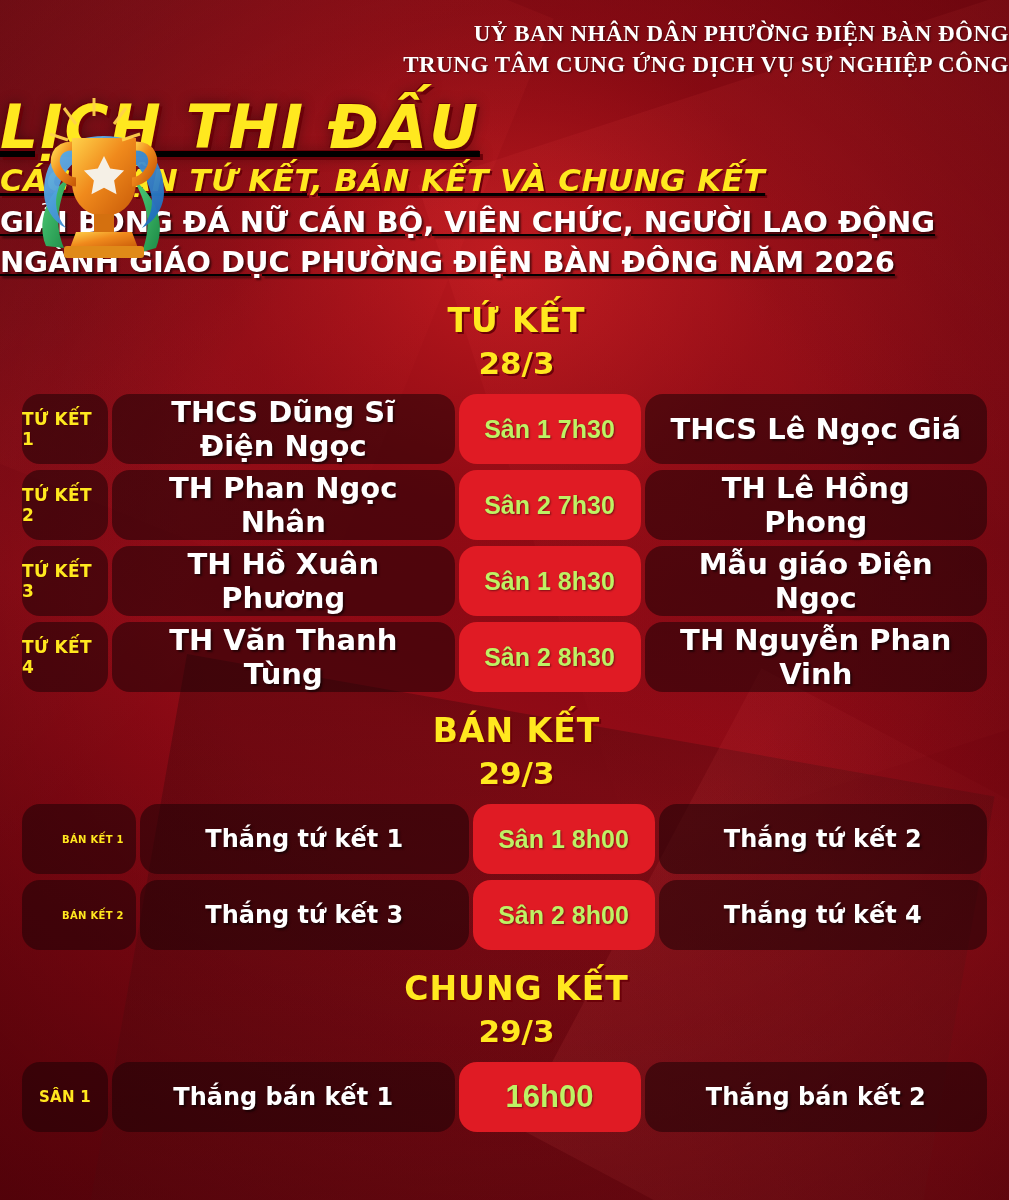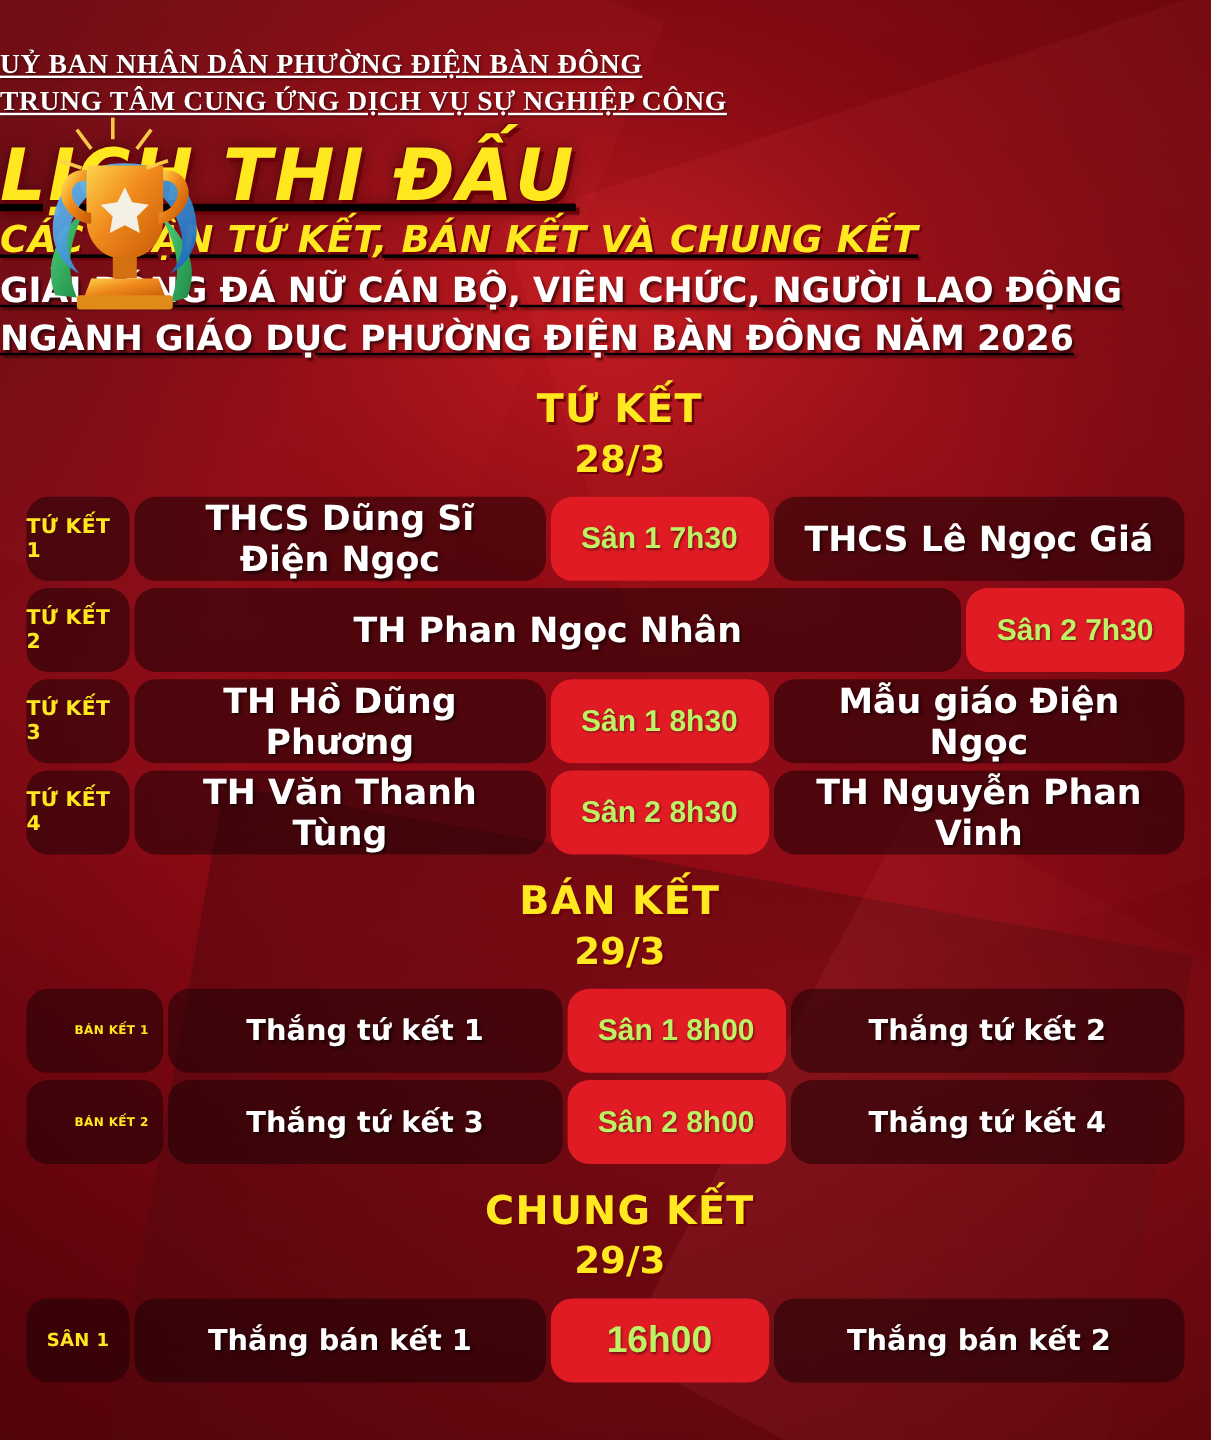--- a/index.html
+++ b/index.html
@@ -56,27 +56,26 @@
 
   .content {
     position: relative;
     z-index: 5;
     width: 100%;
     height: 100%;
   }
 
   
   .org-lines {
-    text-align: left;
-    padding-top: 38px;
+    text-align: right;
+    padding-top: 18px;
     color: #ffffff;
     font-family: "Liberation Serif", serif;
     font-weight: bold;
     letter-spacing: 0.5px;
-    text-decoration: underline;
   }
   .org-lines div {
     font-size: 23px;
     line-height: 31px;
     text-shadow: 1px 1px 2px rgba(0,0,0,0.5);
   }
 
   .title-block {
     text-align: left;
     margin-top: 16px;
@@ -272,24 +271,25 @@
       <div class="row">
         <div class="cell c-tag">TỨ KẾT 1</div>
         <div class="cell c-team">THCS Dũng Sĩ Điện Ngọc</div>
         <div class="cell c-mid">Sân 1 7h30</div>
         <div class="cell c-team">THCS Lê Ngọc Giá</div>
       </div>
       <div class="row">
         <div class="cell c-tag">TỨ KẾT 2</div>
         <div class="cell c-team">TH Phan Ngọc Nhân</div>
         <div class="cell c-mid">Sân 2 7h30</div>
+        <div class="cell c-team">TH Lê Hồng Phong</div>
       </div>
       <div class="row">
         <div class="cell c-tag">TỨ KẾT 3</div>
-        <div class="cell c-team">TH Hồ Dũng Phương</div>
+        <div class="cell c-team">TH Hồ Xuân Phương</div>
         <div class="cell c-mid">Sân 1 8h30</div>
         <div class="cell c-team">Mẫu giáo Điện Ngọc</div>
       </div>
       <div class="row">
         <div class="cell c-tag">TỨ KẾT 4</div>
         <div class="cell c-team">TH Văn Thanh Tùng</div>
         <div class="cell c-mid">Sân 2 8h30</div>
         <div class="cell c-team">TH Nguyễn Phan Vinh</div>
       </div>
     </div>

